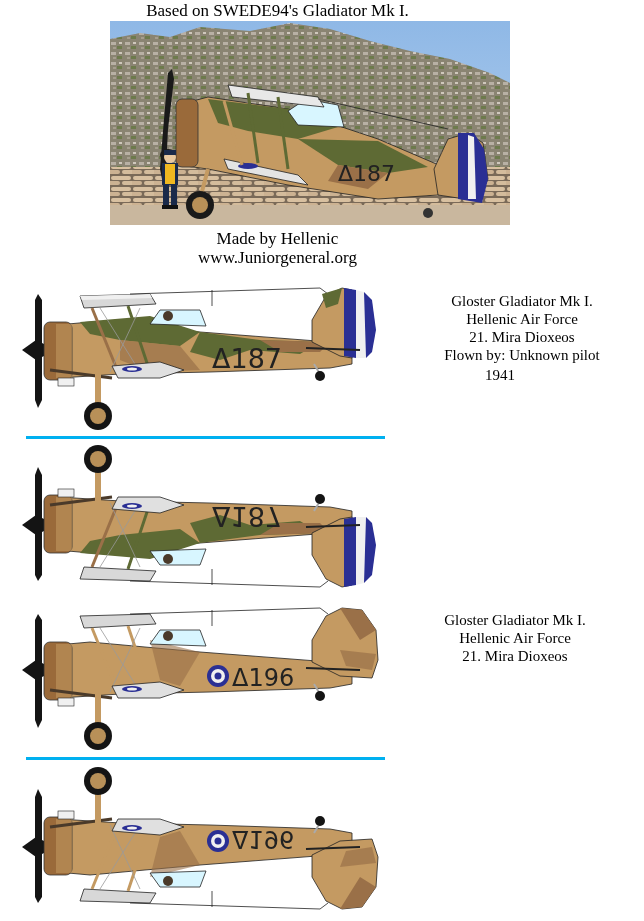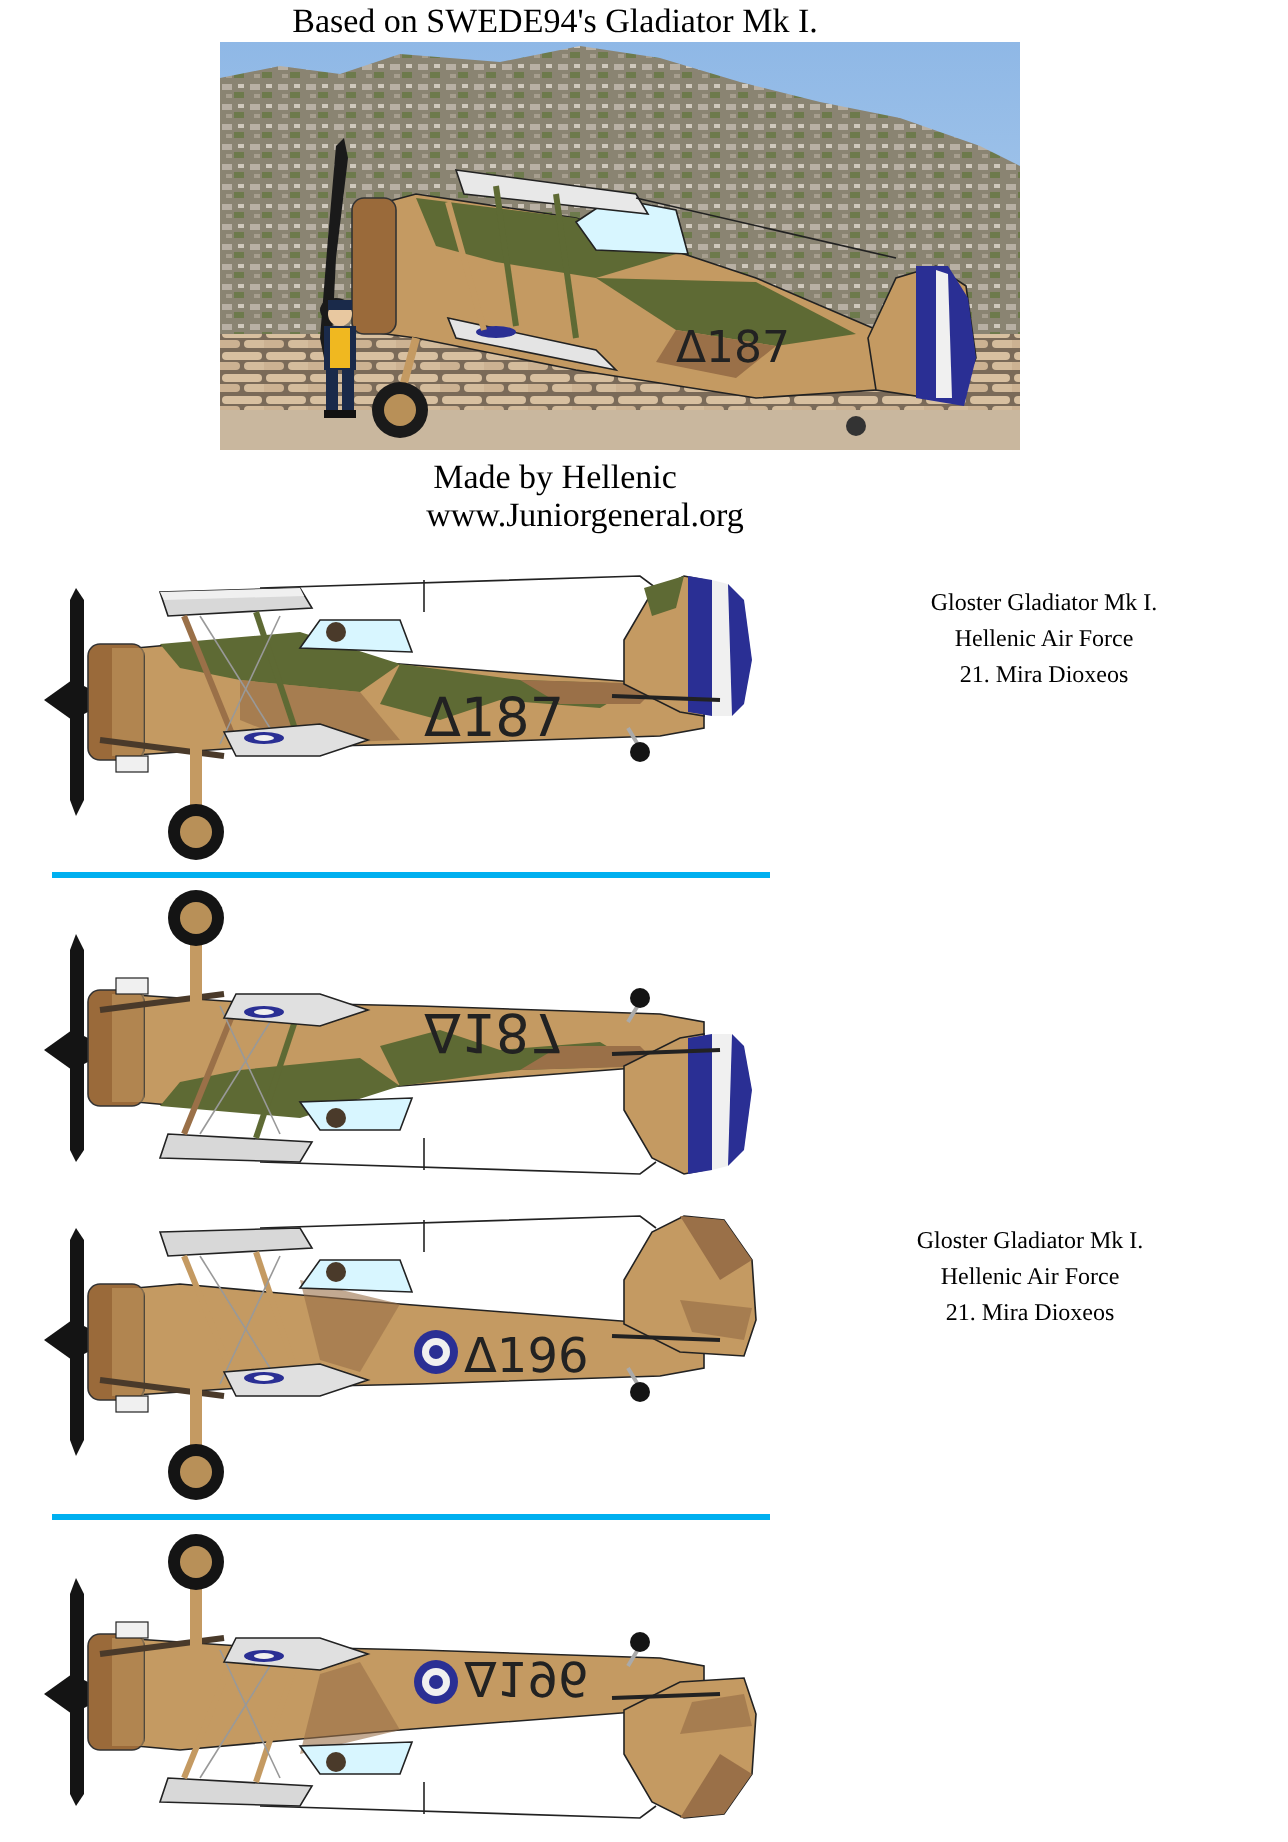--- a/index.html
+++ b/index.html
@@ -1,21 +1,21 @@
 <!DOCTYPE html>
 <html><head>
 <meta charset="utf-8">
 <style>
   html, body { margin:0; padding:0; background:#ffffff; }
   body { width:644px; height:921px; position:relative; overflow:hidden;
          font-family:"Liberation Serif", "DejaVu Serif", serif; color:#000; }
   .abs { position:absolute; }
   .hdr { left:0; width:555px; text-align:center; font-size:17px; line-height:19px; }
   .photo { left:110px; top:21px; width:400px; height:204px; overflow:hidden; }
-  .caption { position:absolute; text-align:center; font-size:12px; line-height:19px; white-space:nowrap; }
+  .caption { position:absolute; text-align:center; font-size:15px; line-height:19px; white-space:nowrap; }
   .divider { position:absolute; left:26px; width:359px; height:3px; background:var(--div); }
   .plane { position:absolute; }
   svg text { font-family:"DejaVu Sans", "Liberation Sans", sans-serif; }
 </style>
 </head>
 <body>
 
 <div class="abs hdr" style="top:1px;">Based on SWEDE94's Gladiator Mk I.</div>
 
 <div class="abs photo">
@@ -88,21 +88,21 @@
       <rect x="7" y="15" width="10" height="20" fill="#f0b820"></rect>
       <rect x="5" y="36" width="6" height="22" fill="#1a2a4a"></rect>
       <rect x="13" y="36" width="6" height="22" fill="#1a2a4a"></rect>
       <rect x="4" y="56" width="8" height="4" fill="#111"></rect>
       <rect x="12" y="56" width="8" height="4" fill="#111"></rect>
     </g>
   </svg>
 </div>
 
 <div class="abs hdr" style="top:229px; font-size:17px;">Made by Hellenic</div>
-<div class="abs hdr" style="top:248px; font-size:17px;padding-left:15px;">www.Juniorgeneral.org</div>
+<div class="abs hdr" style="top:248px; font-size:17px;">www.Juniorgeneral.org</div>
 
 <div class="plane" style="left:0; top:280px;">
   <svg width="400" height="150" viewBox="0 0 400 150">
     <g>
 
       <path d="M38 14 L42 20 L42 120 L38 128 L35 120 L35 20 Z" fill="#141414"></path>
       <path d="M22 70 L36 60 L44 64 L44 76 L36 80 Z" fill="#141414"></path>
 
       <path d="M46 46 L90 42 L200 52 L330 62 L352 64 L352 84 L330 88 L210 92 L120 94 L60 98 L46 92 Z" fill="#c49a62" stroke="#222" stroke-width="0.8"></path>
       <path d="M80 42 L150 36 L200 52 L180 66 L120 60 L90 54 Z" fill="#5e6a34"></path>
@@ -149,20 +149,22 @@
       <circle cx="98" cy="136" r="14" fill="#141414"></circle>
       <circle cx="98" cy="136" r="8" fill="#b89058"></circle>
     </g>
   </svg>
 </div>
 
 <div class="caption" style="left:408px; top:292px; width:228px;">
   <div>Gloster Gladiator Mk I.</div>
   <div style="margin-top:-1px;">Hellenic Air Force</div>
   <div style="margin-top:-1px;">21. Mira Dioxeos</div>
+  <div style="margin-top:-1px;">Flown by: Unknown pilot</div>
+  <div style="margin-top:1px; padding-right:44px;">1941</div>
 </div>
 
 <div class="divider" style="top:436px; --div:#00b0f0;"></div>
 
 <div class="plane" style="left:0; top:440px;">
   <svg width="400" height="155" viewBox="0 0 400 155">
     <g transform="translate(0,155) scale(1,-1)">
       <path d="M38 14 L42 20 L42 120 L38 128 L35 120 L35 20 Z" fill="#141414"></path>
       <path d="M22 70 L36 60 L44 64 L44 76 L36 80 Z" fill="#141414"></path>
       <path d="M46 46 L90 42 L200 52 L330 62 L352 64 L352 84 L330 88 L210 92 L120 94 L60 98 L46 92 Z" fill="#c49a62" stroke="#222" stroke-width="0.8"></path>

